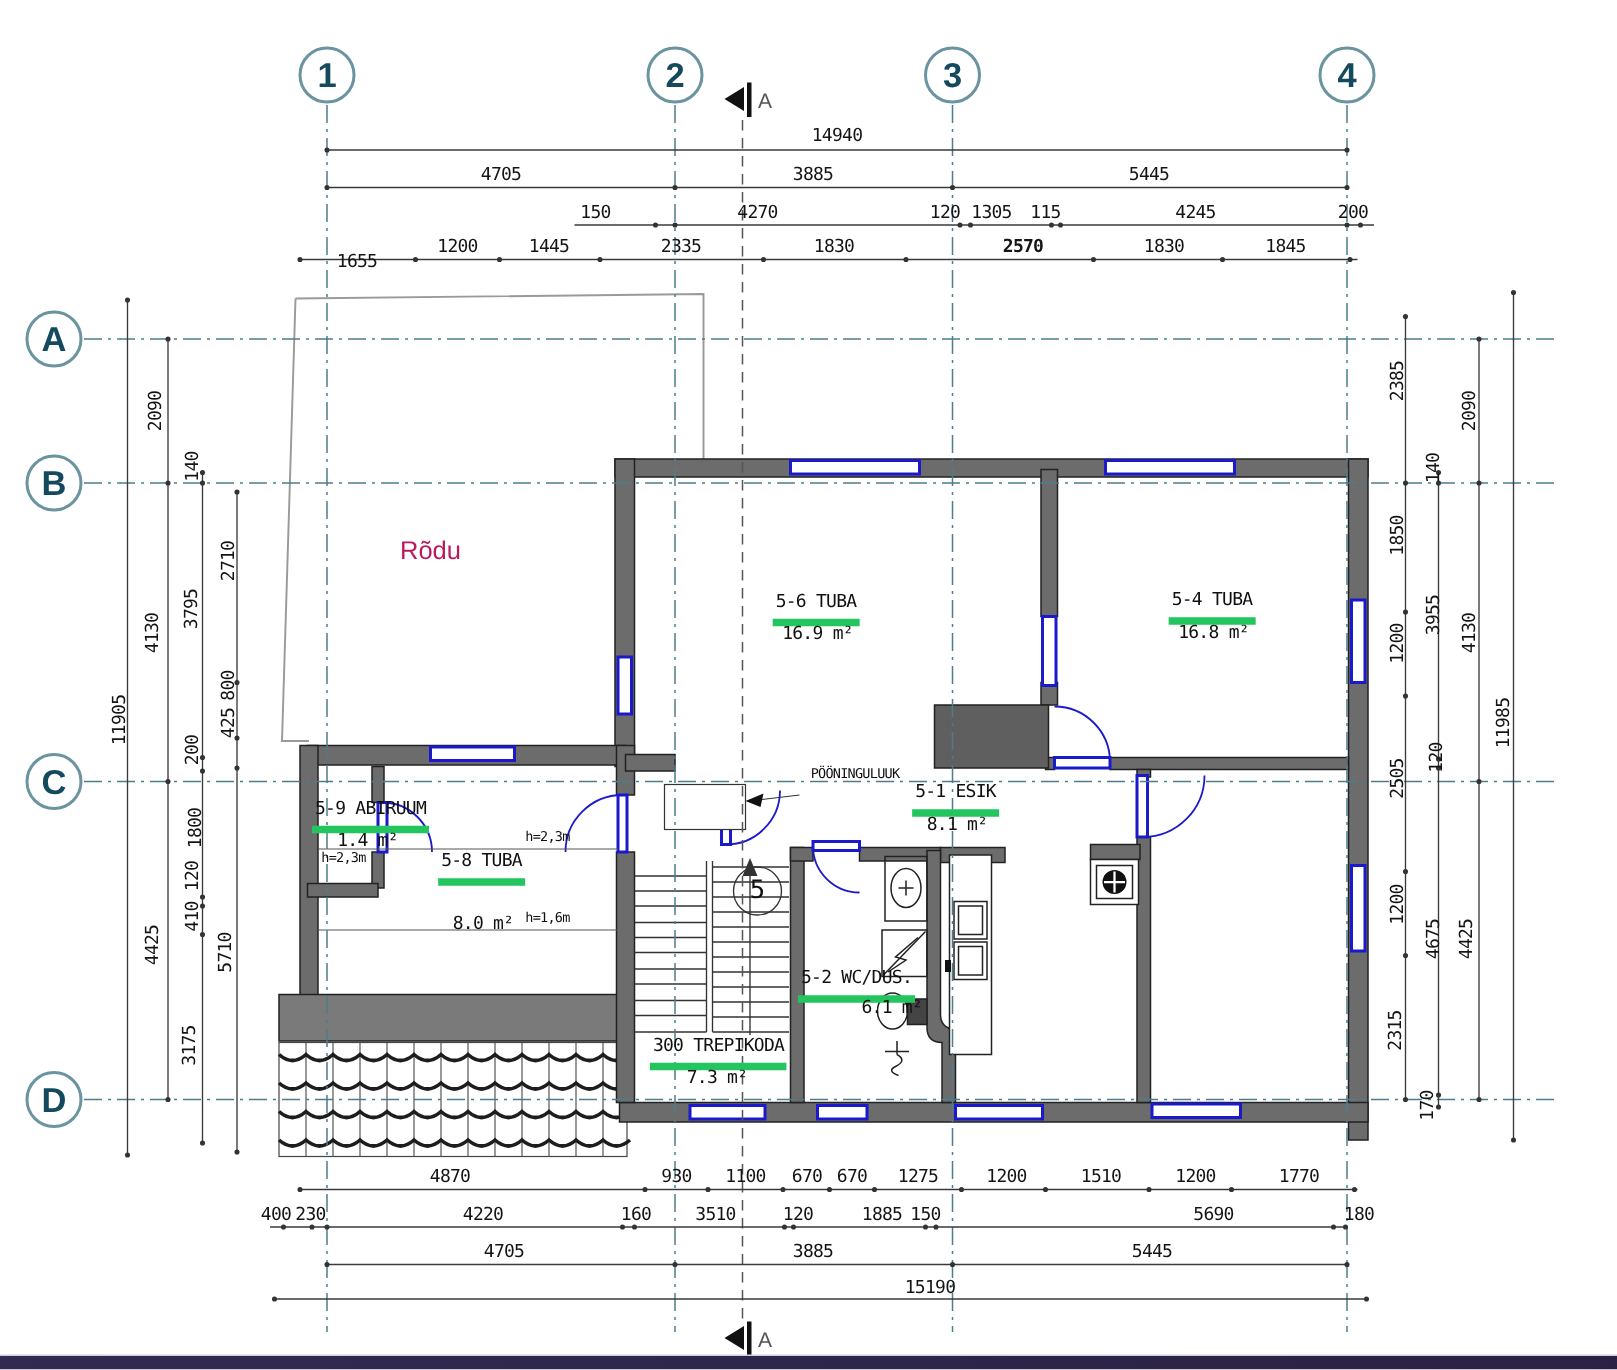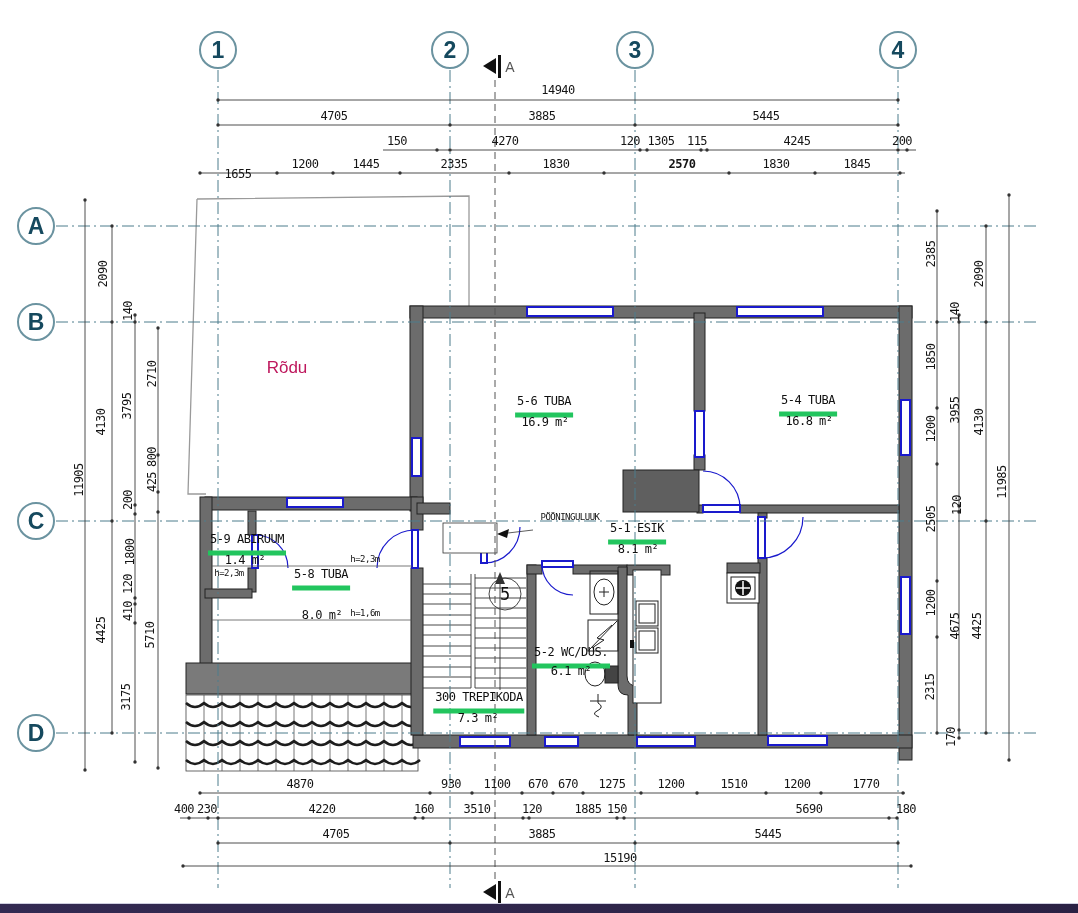--- a/index.html
+++ b/index.html
@@ -407,21 +407,21 @@
         <span class="room" style="position: absolute; left: 545px; top: 422px;">16.9 m²</span>
         <span class="room und" style="position: absolute; left: 808px; top: 405px;">5-4 TUBA</span>
         <span class="room" style="position: absolute; left: 809px; top: 421px;">16.8 m²</span>
         <span class="room und" style="position: absolute; left: 247px; top: 544px; text-align: right;">5-9 ABIRUUM</span>
         <span class="room" style="position: absolute; left: 245px; top: 560px;">1.4 m²</span>
         <span class="room und" style="position: absolute; left: 321px; top: 579px;">5-8 TUBA</span>
         <span class="room" style="position: absolute; left: 322px; top: 595px; margin-top: 20px;">8.0 m²</span>
         <span class="room und" style="position: absolute; left: 637px; top: 533px;">5-1 ESIK</span>
         <span class="room" style="position: absolute; left: 638px; top: 549px;">8.1 m²</span>
         <span class="room und" style="position: absolute; left: 571px; top: 657px;">5-2 WC/DUS.</span>
-        <span class="room" style="position: absolute; left: 571px; top: 671px;">6.1 m²</span>
+        <span class="room" style="position: absolute; left: 571px; top: 671px; padding-left: 47px;">6.1 m²</span>
         <span class="room und" style="position: absolute; left: 479px; top: 702px;">300 TREPIKODA</span>
         <span class="room" style="position: absolute; left: 478px; top: 718px;">7.3 m²</span>
       </div>
   <div>
 
   <span class="note sm" style="position: absolute; left: 570px; top: 517px;">PÖÖNINGULUUK</span>
         <span class="note sm" style="position: absolute; left: 365px; top: 559px;">h=2,3m</span>
         <span class="note sm" style="position: absolute; left: 229px; top: 573px;">h=2,3m</span>
         <span class="note sm" style="position: absolute; left: 365px; top: 613px;">h=1,6m</span>
         <span class="note rodu" style="position: absolute; left: 287px; top: 367px;">Rõdu</span>

